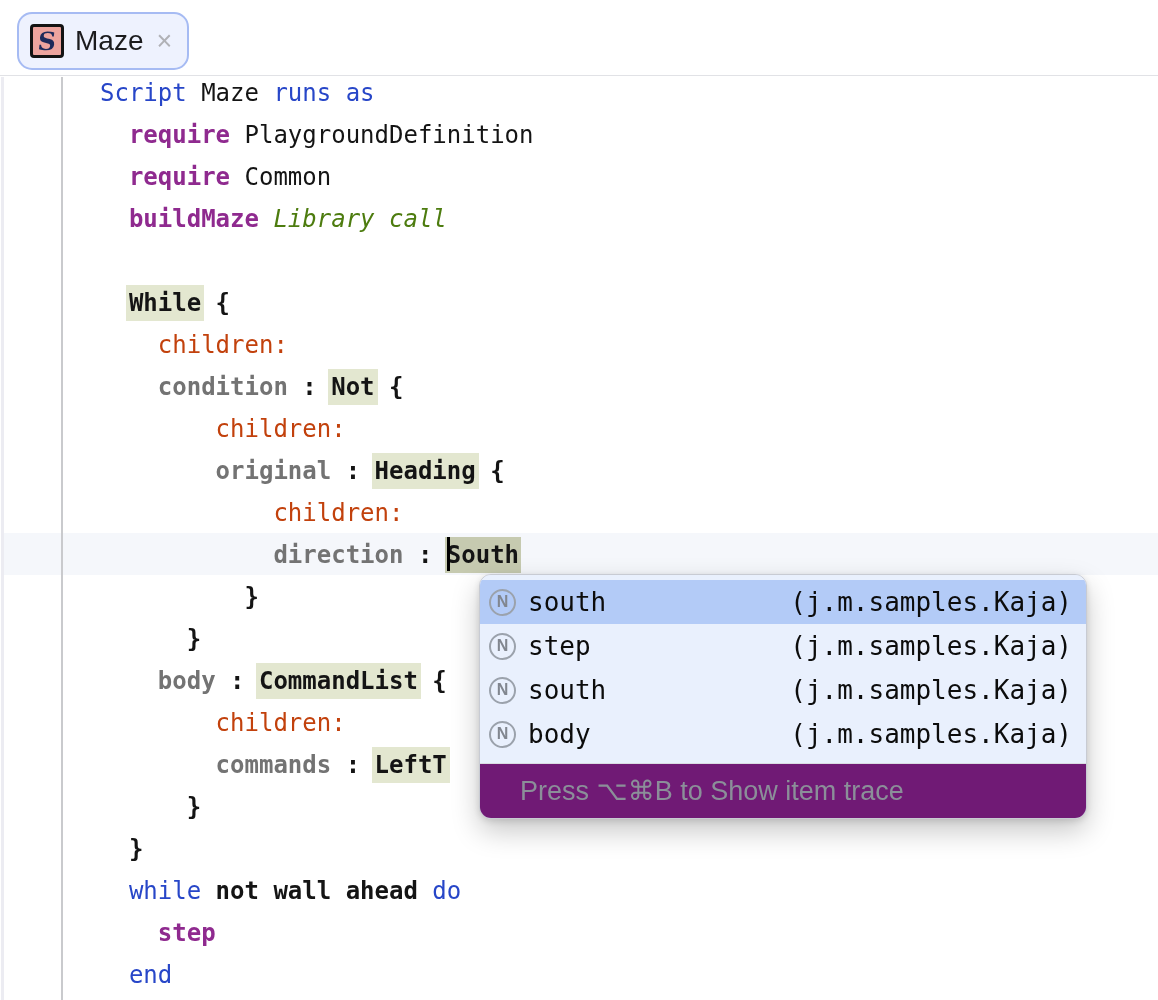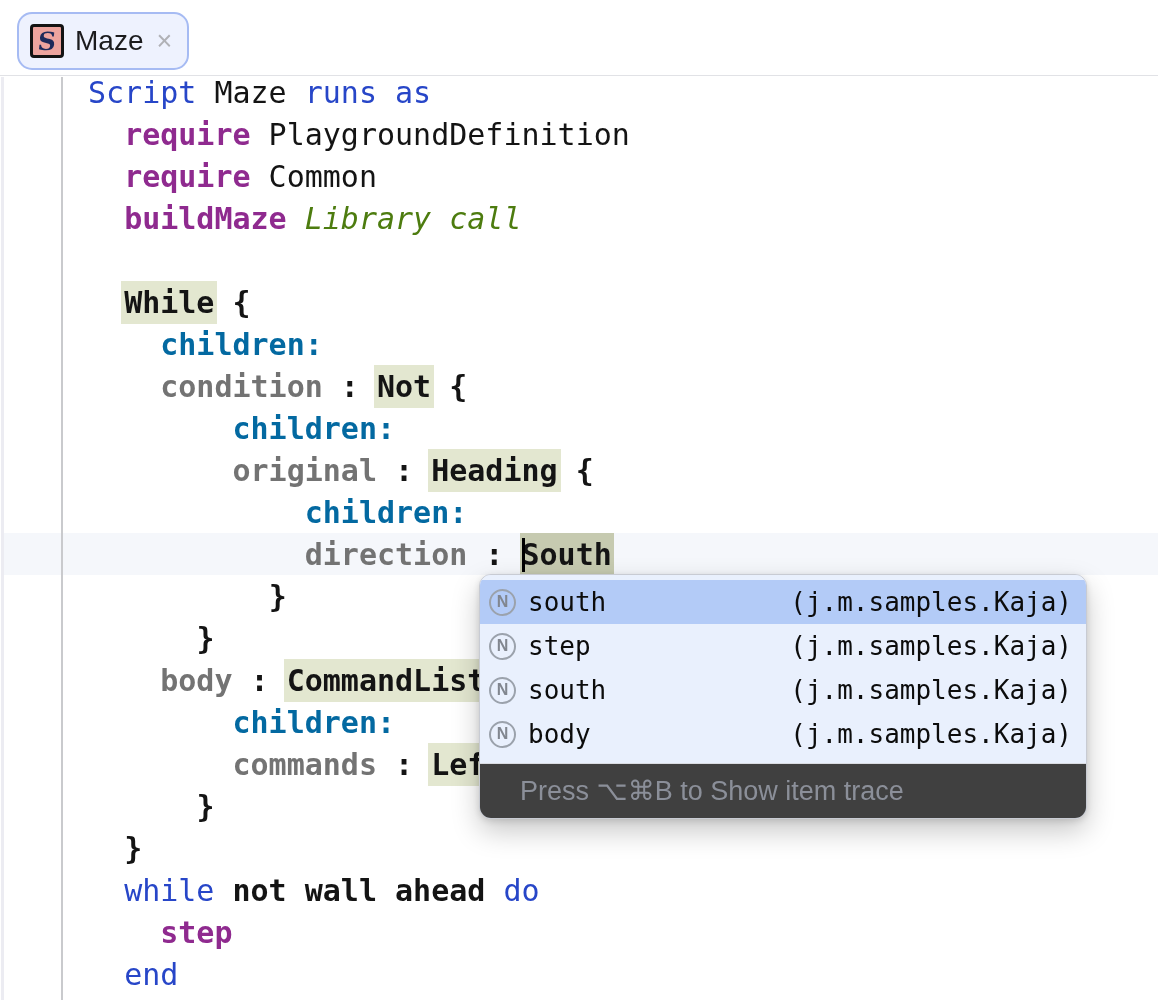--- a/index.html
+++ b/index.html
@@ -31,32 +31,32 @@
   
   .editor{
     position:absolute;left:0;top:77px;width:1158px;height:923px;background:#ffffff;
   }
   .edge-line{position:absolute;left:1px;top:0;width:3px;height:100%;background:#ececf2;}
   .gutter-line{position:absolute;left:61px;top:0;width:2px;height:100%;background:#c9cacd;}
   .current-line{
     position:absolute;left:4px;top:456px;width:1154px;height:42px;background:#f5f7fb;
   }
   .code{
-    position:absolute;left:88px;top:-5px;white-space:pre;
-    font-family:"DejaVu Sans Mono",monospace;font-size:30px;color:#141414;
+    position:absolute;left:100px;top:-5px;white-space:pre;
+    font-family:"DejaVu Sans Mono",monospace;font-size:24px;color:#141414;
   }
   .code-line{height:42px;line-height:42px;}
   .tk-kw{color:#2746c8;}
   .tk-plain{color:#141414;}
   .tk-bold{color:#141414;font-weight:bold;}
   .tk-node{color:#737373;font-weight:bold;}
   .tk-brace{color:#141414;font-weight:bold;}
   .tk-nodeHl{color:#141414;font-weight:bold;background:#e3e7d0;padding:4px 3px;margin:0 -3px;}
   .tk-cellSel{color:#141414;font-weight:bold;background:#c6cab0;padding:4px 2px;margin:0 -2px;}
-  .tk-gray{color:#0369a1;font-weight:bold;}
+  .tk-gray{color:#c2410c;font-weight:normal;}
   .tk-grayItalic{color:#4d7c0f;font-style:italic;}
   .tk-purple{color:#8f2a8f;font-weight:bold;}
   .tk-caret{
     display:inline-block;width:3px;height:34px;background:#000;
     vertical-align:middle;margin:-4px -3px 0 0;position:relative;z-index:2;
   }
 
   
   .popup{
     position:absolute;left:479px;top:574px;width:608px;box-sizing:border-box;
@@ -71,21 +71,21 @@
   .popup-item.selected{background:#b3cbf7;}
   .concept-icon{
     width:27px;height:27px;box-sizing:border-box;border:2px solid #9ba2ac;border-radius:50%;
     display:flex;align-items:center;justify-content:center;flex:0 0 27px;
     font-family:"Liberation Sans",sans-serif;font-size:16px;font-weight:bold;color:#81868f;
     background:transparent;margin-right:12px;
   }
   .popup-label{flex:0 0 auto;}
   .popup-detail{margin-left:auto;}
   .popup-footer{
-    height:55px;background:#404040;border-top:1px solid #dadce2;
+    height:55px;background:#701a75;border-top:1px solid #dadce2;
     display:flex;align-items:center;padding-left:40px;box-sizing:border-box;
     font-size:27px;color:#8b8f99;
   }
 </style>
 </head>
 <body>
 
 <div class="tabbar">
   <div class="tab">
     <span class="tabicon">

